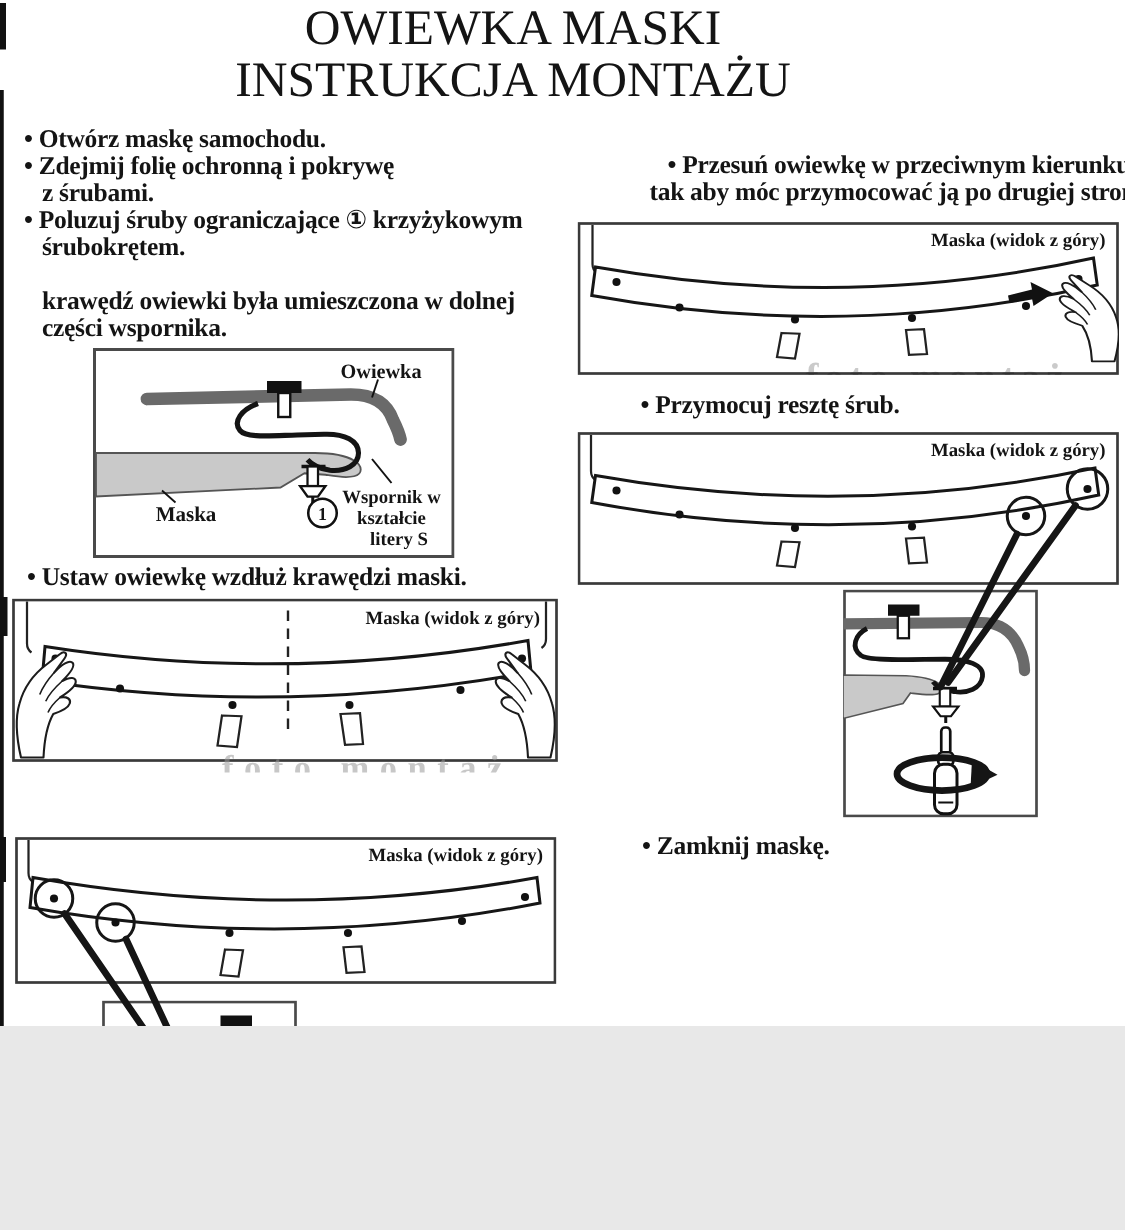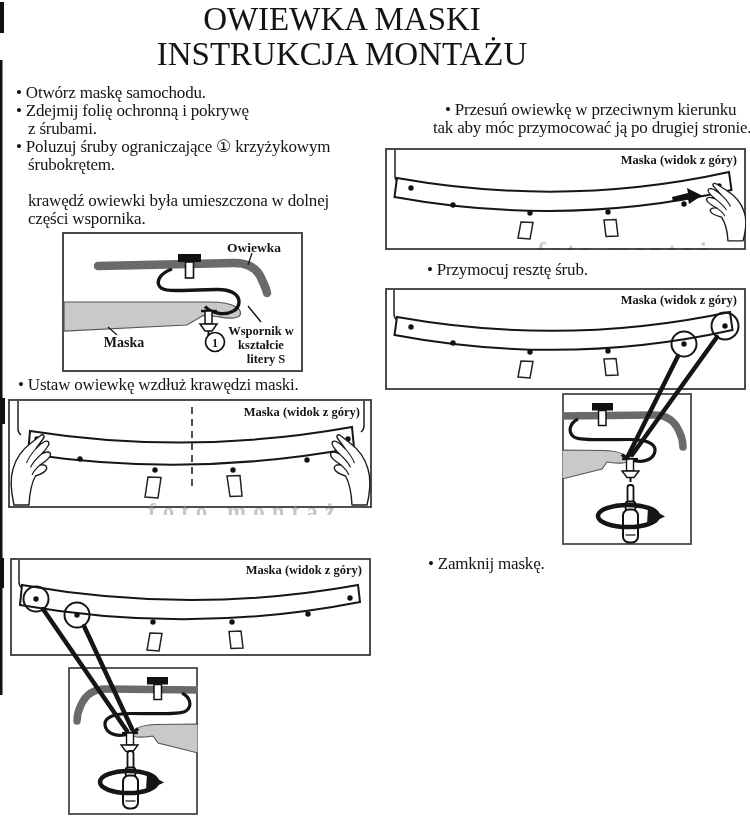--- a/index.html
+++ b/index.html
@@ -1,20 +1,20 @@
 <!DOCTYPE html>
 <html><head>
 <meta charset="utf-8">
 <style>
   html,body{margin:0;padding:0;background:#e8e8e8;}
-  .page{position:relative;width:750px;height:820px;background:#ffffff;overflow:hidden;
+  .page{position:relative;width:750px;height:684px;background:#ffffff;overflow:hidden;
         font-family:"Liberation Serif","DejaVu Serif","DejaVu Sans",serif;color:#141414;}
   .title{position:absolute;left:0;top:2px;width:684px;text-align:center;
          font-size:33px;line-height:35px;font-weight:400;}
-  .line{position:absolute;font-size:17px;line-height:18px;font-weight:400;
+  .line{position:absolute;font-size:17px;line-height:18px;font-weight:700;
         letter-spacing:-0.2px;white-space:nowrap;}
   .bul::before{content:"• ";}
   svg{position:absolute;overflow:hidden;}
   svg text{font-family:"Liberation Serif","DejaVu Serif",serif;font-weight:600;fill:#141414;}
   .wm{position:absolute;overflow:hidden;color:#9a9a9a;opacity:.55;font-weight:700;
       font-size:23px;line-height:23px;letter-spacing:7px;white-space:nowrap;}
   .overlay{position:absolute;left:0;top:0;pointer-events:none;z-index:10;}
 </style>
 </head>
 <body>

